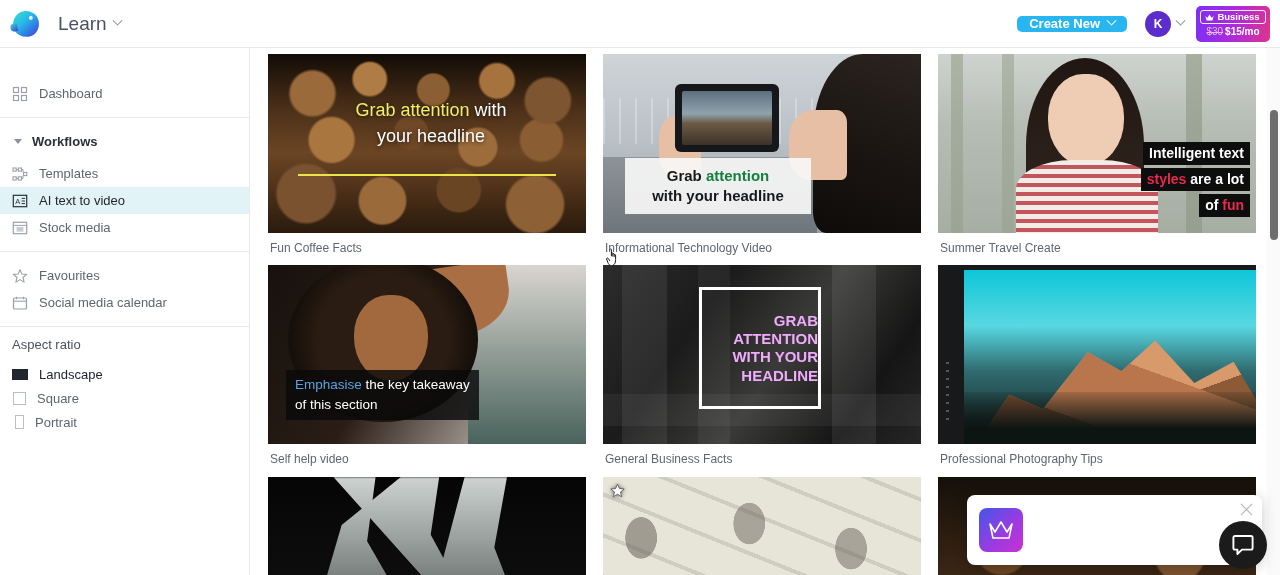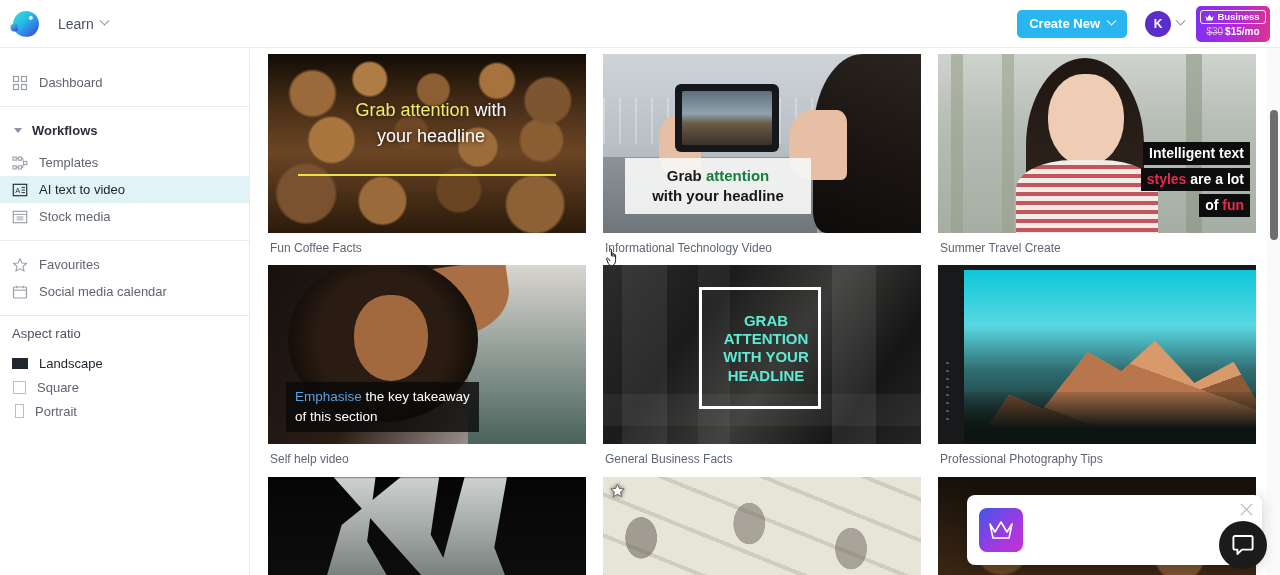--- a/index.html
+++ b/index.html
@@ -34,37 +34,37 @@
     border-radius: 50%; background: rgba(255,255,255,.85);
   }
   .logo::before {
     content: ""; position: absolute;
     left: -3px; top: 10px; width: 7px; height: 8px;
     border-radius: 50% 0 0 50%;
     background: linear-gradient(150deg, #3ddfce, #3d3ddd);
   }
   .learn-menu {
     display: flex; align-items: center; gap: 7px;
-    font-size: 14px; color: #4a5160; cursor: pointer;
+    font-size: 19px; color: #4a5160; cursor: pointer;
     padding: 5px 6px;
   }
   .caret {
     display: inline-block; width: 7px; height: 7px;
     border-right: 1.4px solid #8b91a0; border-bottom: 1.4px solid #8b91a0;
     transform: rotate(45deg) translate(-2px,-2px);
   }
   .topbar-right {
     margin-left: auto; display: flex; align-items: center; gap: 0;
     padding-right: 10px;
   }
   .create-new {
     background: #29b6f0; color: #fff;
     font-size: 13px; font-weight: bold;
     border: none; border-radius: 5px;
-    height: 28px; padding: 0 12px;
+    height: 16px; padding: 0 12px;
     display: flex; align-items: center; gap: 8px;
     cursor: pointer;
   }
   .create-new .caret { border-color: #fff; }
   .avatar-group { display: flex; align-items: center; gap: 6px; margin: 0 12px 0 18px; cursor: pointer; }
   .avatar {
     width: 26px; height: 26px; border-radius: 50%;
     background: #5b2ecb; color: #fff;
     font-size: 12px; font-weight: bold;
     display: flex; align-items: center; justify-content: center;
@@ -259,21 +259,21 @@
   .art-self { background: linear-gradient(120deg, #17110d 0%, #2a1d16 40%, #c9c2bb 86%, #5e6f69 100%); }
   .self-bg { position: absolute; right: 0; top: 0; width: 118px; height: 179px; background: linear-gradient(180deg,#d9d5d0,#49635c); }
   .self-hair {
     position: absolute; left: 20px; top: -8px; width: 190px; height: 165px;
     background: radial-gradient(circle at 50% 50%, #2a1c12 0 52%, #17100a 72%, #120c07 100%);
     border-radius: 50%;
   }
   .self-face { position: absolute; left: 86px; top: 30px; width: 74px; height: 86px; background: #a2693f; border-radius: 48% 48% 52% 52%; }
   .self-arm { position: absolute; left: 150px; top: 0; width: 92px; height: 70px; background: #a96e43; border-radius: 0 0 60% 40%; transform: rotate(-8deg); }
   .self-caption {
-    position: absolute; left: 18px; bottom: 12px;
+    position: absolute; left: 18px; bottom: 24px;
     background: rgba(10,10,10,.82); color: #fff;
     font-size: 13.5px; padding: 5px 9px; line-height: 1.5;
   }
   .self-caption .hl { color: #5aa2e0; }
 
   .art-biz {
     background:
       linear-gradient(125deg, #2c2c2c 0%, #1b1b1b 30%, #3a3a38 55%, #151515 80%, #262626 100%);
   }
   .biz-blocks {
@@ -281,21 +281,21 @@
     background:
       linear-gradient(90deg, transparent 0 6%, rgba(255,255,255,.07) 6% 20%, transparent 20% 30%,
         rgba(255,255,255,.05) 30% 40%, transparent 40% 72%, rgba(255,255,255,.08) 72% 86%, transparent 86%),
       linear-gradient(0deg, transparent 0 10%, rgba(255,255,255,.05) 10% 28%, transparent 28%);
   }
   .biz-frame {
     position: absolute; left: 96px; top: 22px; width: 122px; height: 122px;
     border: 3px solid #fff;
     display: flex; align-items: center; justify-content: center;
   }
-  .biz-text { color: #5eead4; font-size: 15px; font-weight: bold; text-align: center; line-height: 1.22; margin-left: 12px; }
+  .biz-text { color: #f0abfc; font-size: 15px; font-weight: bold; text-align: right; line-height: 1.22; margin-left: 12px; }
 
   .art-photo { background: #17191b; }
   .photo-inner { position: absolute; left: 26px; top: 5px; right: 0; bottom: 0; background: linear-gradient(180deg, #0ec6d8 0%, #58d8e2 32%, #2f6b6f 58%, #14201e 100%); }
   .photo-mtn {
     position: absolute; left: 4%; right: 0; bottom: 0; height: 118px;
     background:
       linear-gradient(200deg, transparent 0 38%, #b9764d 38% 72%, #7e4c2f 72%),
       linear-gradient(160deg, transparent 0 30%, #d89a6b 30% 66%, #8c5a36 66%);
     clip-path: polygon(0 100%, 12% 58%, 24% 70%, 40% 22%, 52% 38%, 64% 12%, 78% 48%, 92% 30%, 100% 62%, 100% 100%);
   }
@@ -430,21 +430,21 @@
       </div>
       <div class="upgrade-price">
         <span class="old">$30</span><span>$15/mo</span>
       </div>
     </div>
   </div>
 </div>
 
 <div class="sidebar">
 
-  <div class="nav-item" style="margin-top:13px;">
+  <div class="nav-item" style="margin-top:24px;">
     <svg class="ico" viewBox="0 0 16 16">
       <rect x="1.5" y="1.5" width="5" height="5" fill="none" stroke="#9aa0aa" stroke-width="1.2"></rect>
       <rect x="9.5" y="1.5" width="5" height="5" fill="none" stroke="#9aa0aa" stroke-width="1.2"></rect>
       <rect x="1.5" y="9.5" width="5" height="5" fill="none" stroke="#9aa0aa" stroke-width="1.2"></rect>
       <rect x="9.5" y="9.5" width="5" height="5" fill="none" stroke="#9aa0aa" stroke-width="1.2"></rect>
     </svg>
     <span>Dashboard</span>
   </div>
 
   <div class="nav-sep"></div>

